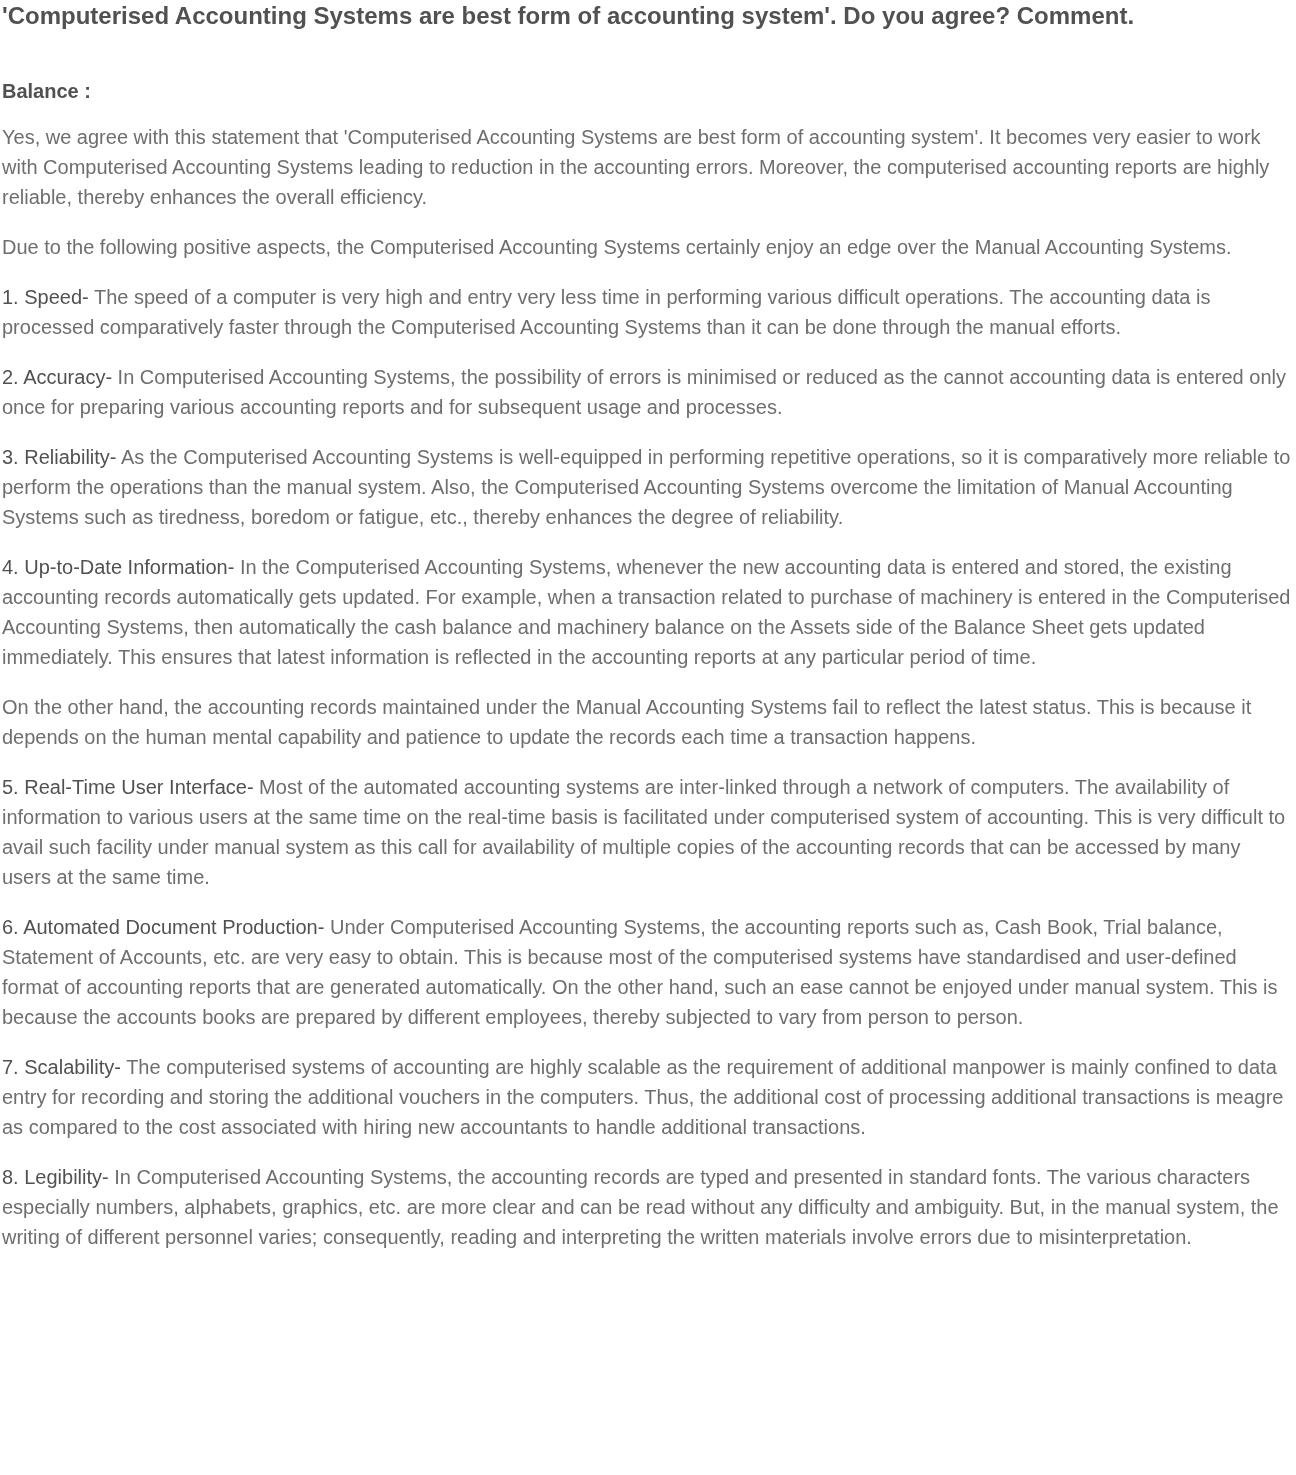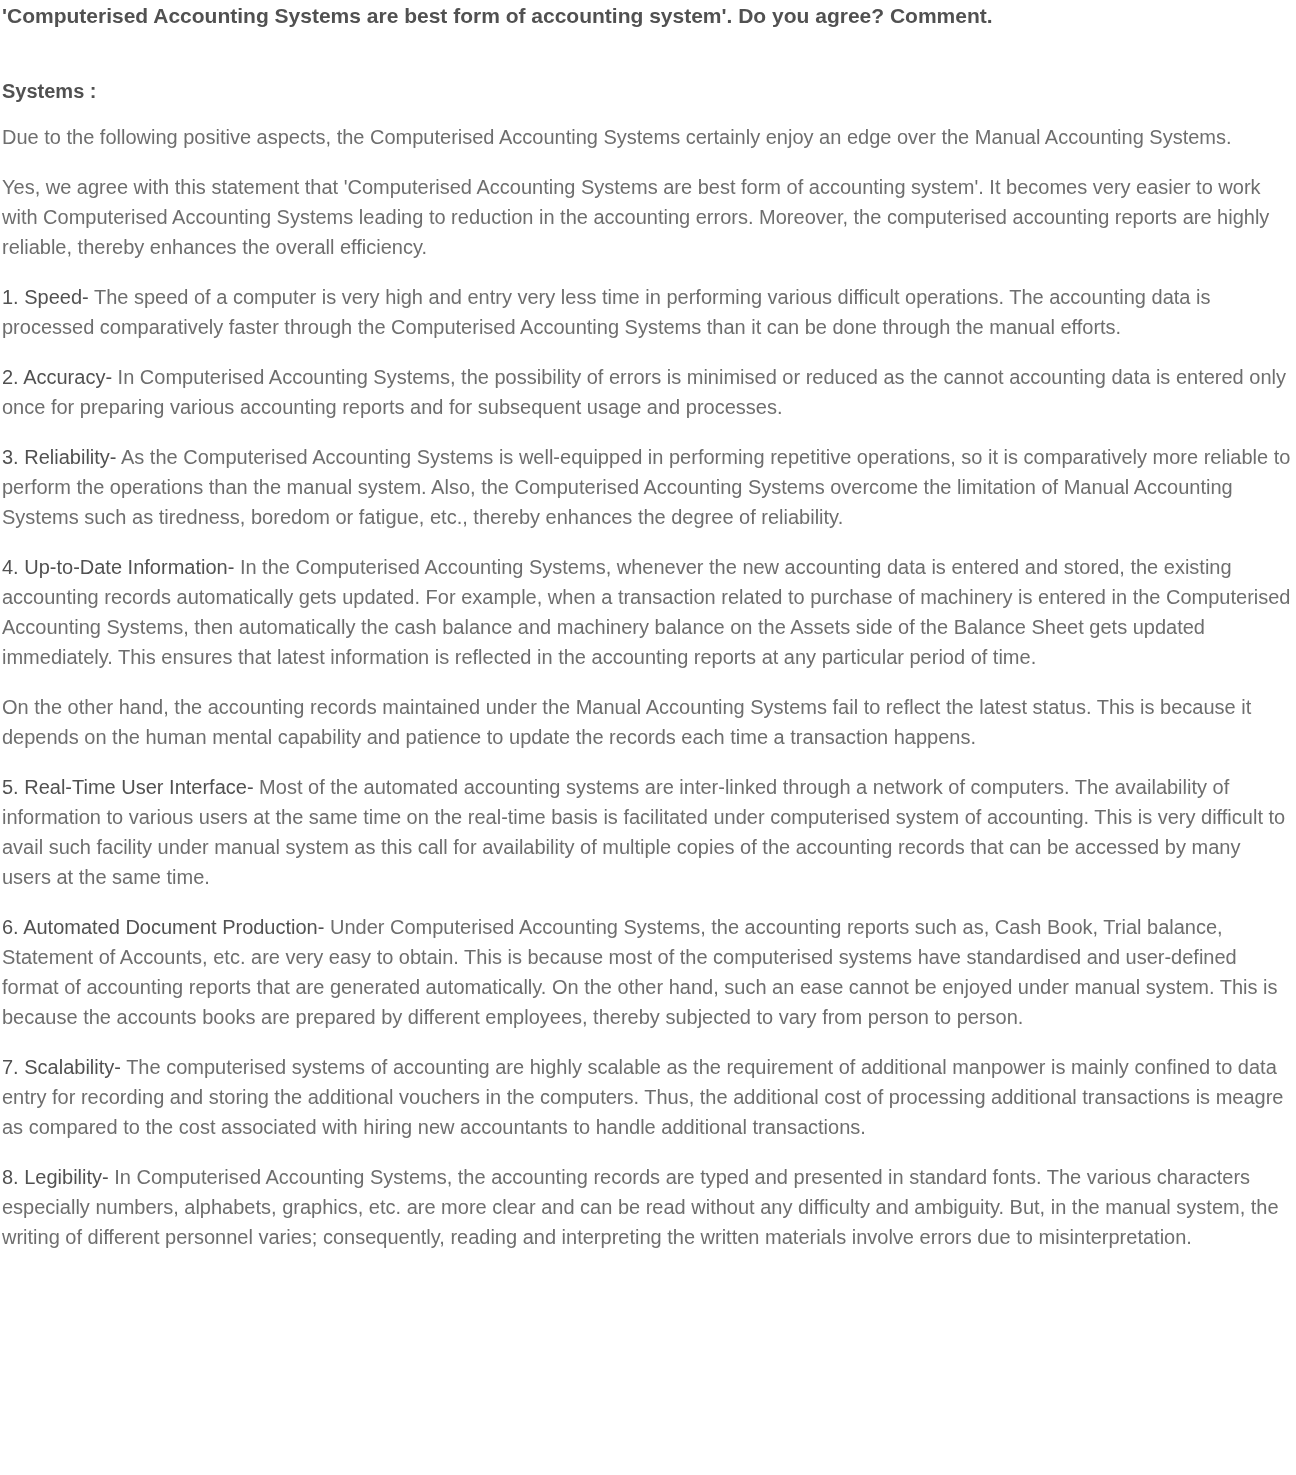--- a/index.html
+++ b/index.html
@@ -14,21 +14,21 @@
     color: #6e6e6e;
     font-size: 20px;
     line-height: 30px;
     box-sizing: border-box;
     padding: 2px 4px 0 2px;
     -webkit-font-smoothing: antialiased;
   }
   .question-title {
     font-weight: bold;
     color: #515151;
-    font-size: 21px;
+    font-size: 24px;
     line-height: 28px;
     margin: 0 0 46px 0;
   }
   .answer-label {
     font-weight: bold;
     color: #515151;
     margin: 0 0 16px 0;
   }
   .para {
     margin: 0 0 20px 0;
@@ -38,27 +38,27 @@
     color: #515151;
   }
 </style>
 </head>
 <body>
 
 <div>
 
   <h1 class="question-title">'Computerised Accounting Systems are best form of accounting system'. Do you agree? Comment.</h1>
 
-  <p class="answer-label">Systems :</p>
+  <p class="answer-label">Balance :</p>
 
   <div>
 
+    <p class="para"><span class="lead"></span><span>Yes, we agree with this statement that 'Computerised Accounting Systems are best form of accounting system'. It becomes very easier to work with Computerised Accounting Systems leading to reduction in the accounting errors. Moreover, the computerised accounting reports are highly reliable, thereby enhances the overall efficiency.</span></p>
+
     <p class="para"><span class="lead"></span><span>Due to the following positive aspects, the Computerised Accounting Systems certainly enjoy an edge over the Manual Accounting Systems.</span></p>
-
-    <p class="para"><span class="lead"></span><span>Yes, we agree with this statement that 'Computerised Accounting Systems are best form of accounting system'. It becomes very easier to work with Computerised Accounting Systems leading to reduction in the accounting errors. Moreover, the computerised accounting reports are highly reliable, thereby enhances the overall efficiency.</span></p>
 
     <p class="para"><span class="lead">1. Speed-</span><span> The speed of a computer is very high and entry very less time in performing various difficult operations. The accounting data is processed comparatively faster through the Computerised Accounting Systems than it can be done through the manual efforts.</span></p>
 
     <p class="para"><span class="lead">2. Accuracy-</span><span> In Computerised Accounting Systems, the possibility of errors is minimised or reduced as the cannot accounting data is entered only once for preparing various accounting reports and for subsequent usage and processes.</span></p>
 
 
     <p class="para"><span class="lead">3. Reliability-</span><span> As the Computerised Accounting Systems is well-equipped in performing repetitive operations, so it is comparatively more reliable to perform the operations than the manual system. Also, the Computerised Accounting Systems overcome the limitation of Manual Accounting Systems such as tiredness, boredom or fatigue, etc., thereby enhances the degree of reliability.</span></p>
 
     <p class="para"><span class="lead">4. Up-to-Date Information-</span><span> In the Computerised Accounting Systems, whenever the new accounting data is entered and stored, the existing accounting records automatically gets updated. For example, when a transaction related to purchase of machinery is entered in the Computerised Accounting Systems, then automatically the cash balance and machinery balance on the Assets side of the Balance Sheet gets updated immediately. This ensures that latest information is reflected in the accounting reports at any particular period of time.</span></p>
 

